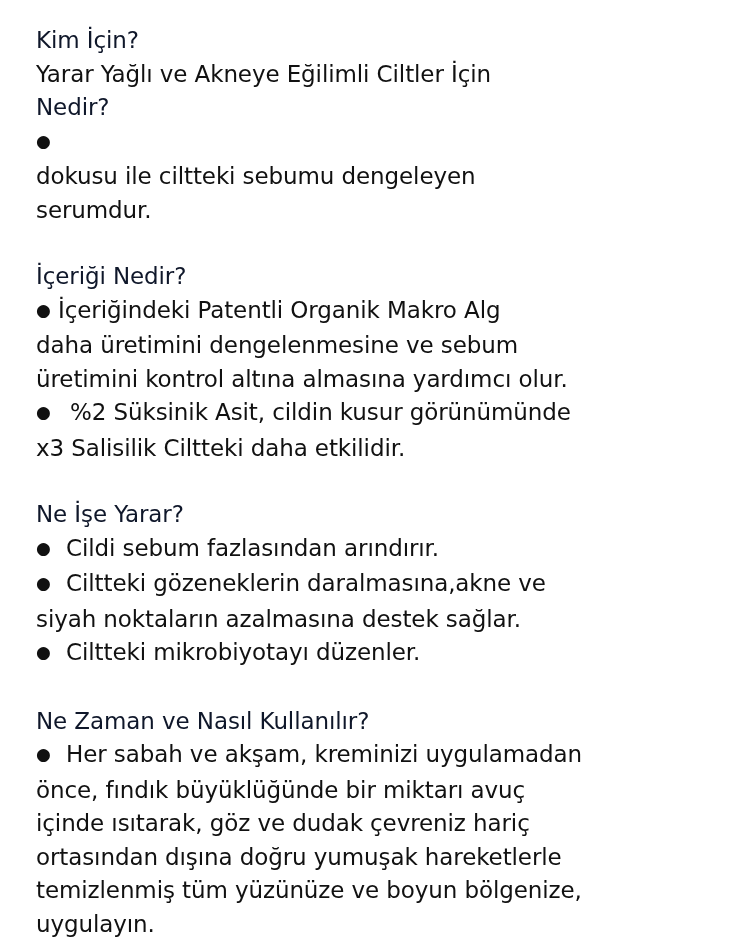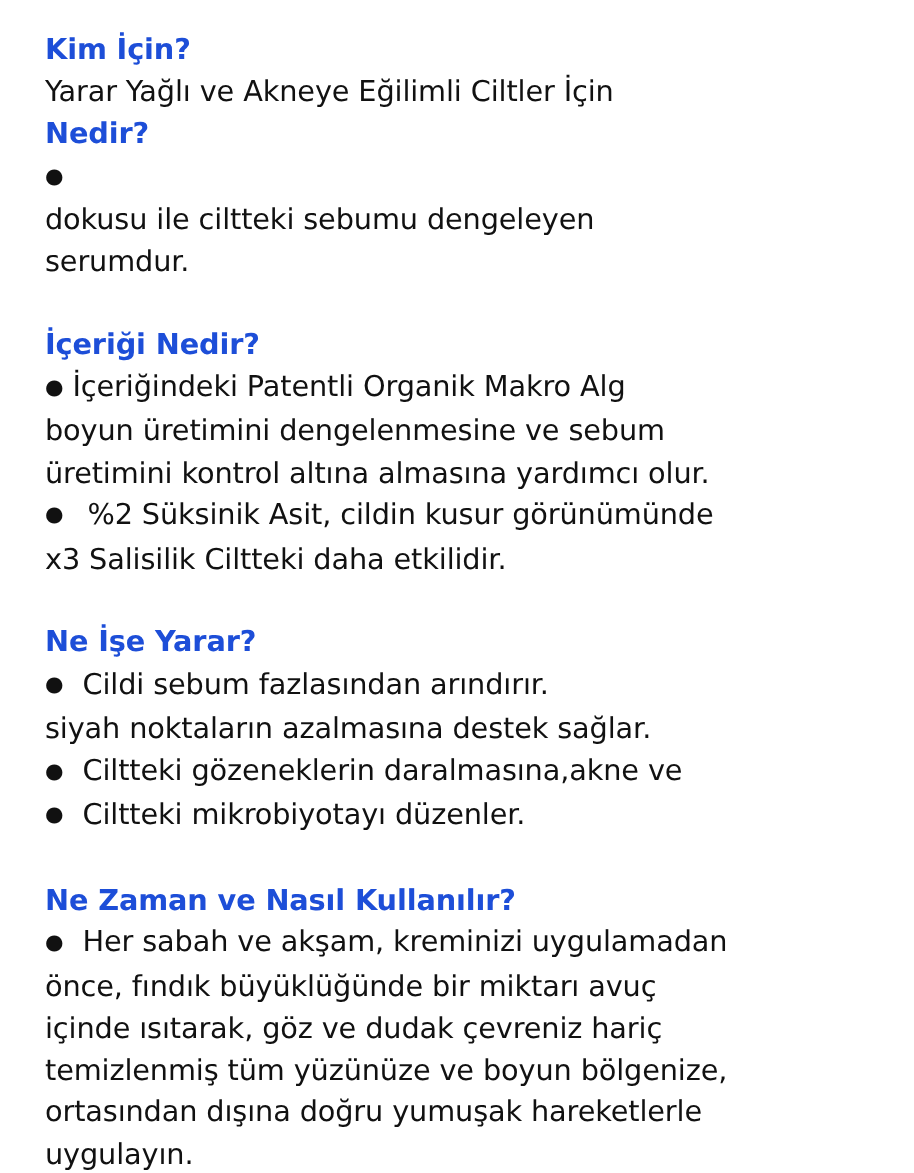--- a/index.html
+++ b/index.html
@@ -3,21 +3,21 @@
   <meta charset="utf-8">
   <style>
     html, body { margin: 0; padding: 0; background: #ffffff; }
     body {
       width: 731px; height: 938px; overflow: hidden; position: relative;
       font-family: "DejaVu Sans", "Liberation Sans", sans-serif;
       color: #111111;
     }
     .page { position: absolute; left: 36px; top: 24px; width: 690px; }
     .line { font-size: 23px; line-height: 33.5px; white-space: nowrap; letter-spacing: -0.1px; }
-    .heading { color: #1d4ed8; font-weight: bold; }
+    .heading { color: #0f172a; font-weight: normal; }
     .b { font-weight: normal; }
     .gap { height: 33px; }
     .bullet { display: inline-block; width: 30px; }
     .bullet::before { content: "\25CF"; font-size: 17px; position: relative; top: -2px; }
   </style>
 </head>
 <body>
 
 <div class="page">
 
@@ -26,35 +26,35 @@
 
   <div class="line heading">Nedir?</div>
   <div class="line"><span class="bullet"></span></div>
   <div class="line">dokusu ile ciltteki sebumu dengeleyen</div>
   <div class="line">serumdur.</div>
 
   <div class="gap"></div>
 
   <div class="line heading">İçeriği Nedir?</div>
   <div class="line"><span class="bullet" style="width:22px"></span><span>İçeriğindeki </span><span class="b">Patentli Organik Makro Alg</span></div>
-  <div class="line">boyun üretimini dengelenmesine ve sebum</div>
+  <div class="line">daha üretimini dengelenmesine ve sebum</div>
   <div class="line">üretimini kontrol altına almasına yardımcı olur.</div>
   <div class="line"><span class="bullet" style="width:34px"></span><span class="b">%2 Süksinik Asit,</span><span> cildin kusur görünümünde</span></div>
   <div class="line">x3 Salisilik Ciltteki daha etkilidir.</div>
 
   <div class="gap"></div>
 
   <div class="line heading">Ne İşe Yarar?</div>
   <div class="line"><span class="bullet"></span><span>Cildi </span><span class="b">sebum fazlasından arındırır.</span></div>
+  <div class="line"><span class="bullet"></span><span>Ciltteki </span><span class="b">gözeneklerin daralmasına,akne ve</span></div>
   <div class="line"><span class="b">siyah noktaların azalmasına</span><span> destek sağlar.</span></div>
-  <div class="line"><span class="bullet"></span><span>Ciltteki </span><span class="b">gözeneklerin daralmasına,akne ve</span></div>
   <div class="line"><span class="bullet"></span><span>Ciltteki mikrobiyotayı düzenler.</span></div>
 
   <div class="gap"></div>
 
   <div class="line heading">Ne Zaman ve Nasıl Kullanılır?</div>
   <div class="line"><span class="bullet"></span><span>Her sabah ve akşam, kreminizi uygulamadan</span></div>
   <div class="line">önce, fındık büyüklüğünde bir miktarı avuç</div>
   <div class="line">içinde ısıtarak, göz ve dudak çevreniz hariç</div>
+  <div class="line">ortasından dışına doğru yumuşak hareketlerle</div>
   <div class="line">temizlenmiş tüm yüzünüze ve boyun bölgenize,</div>
-  <div class="line">ortasından dışına doğru yumuşak hareketlerle</div>
   <div class="line">uygulayın.</div>
 </div>
 
 </body></html>

